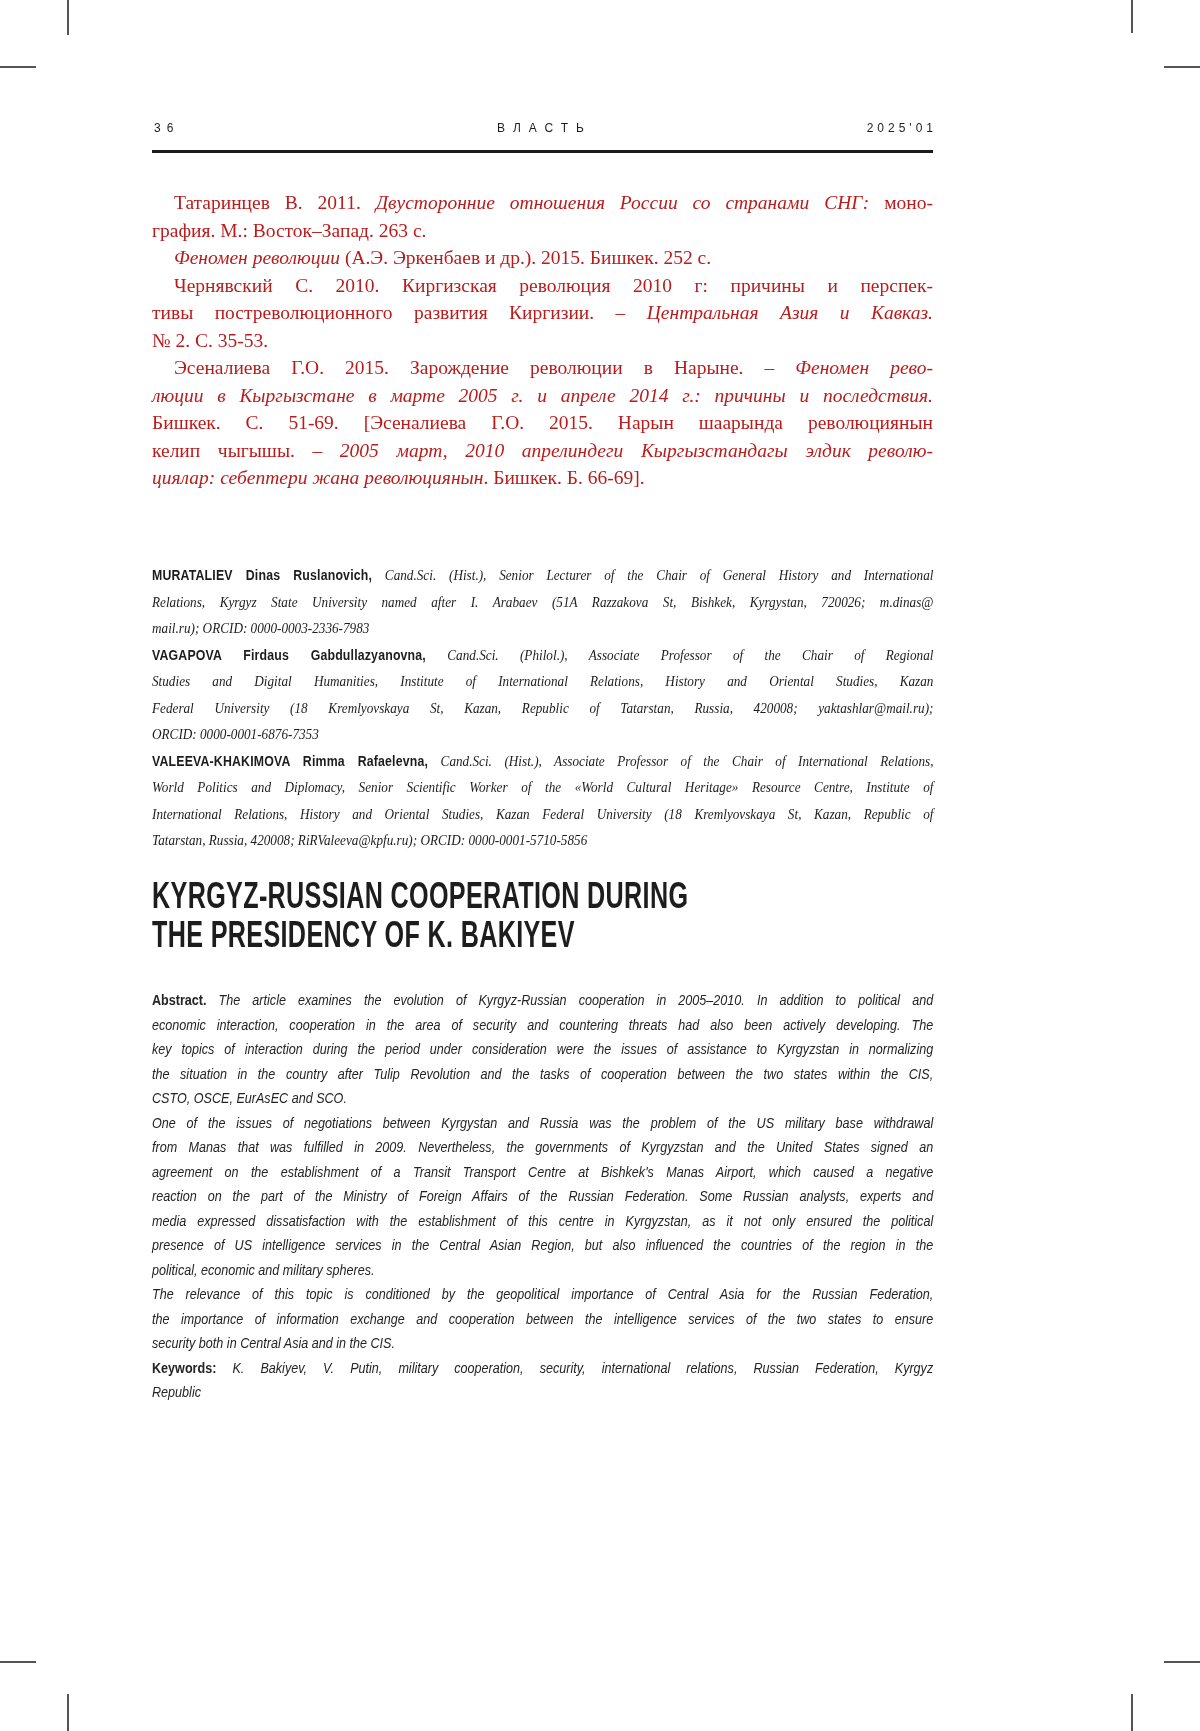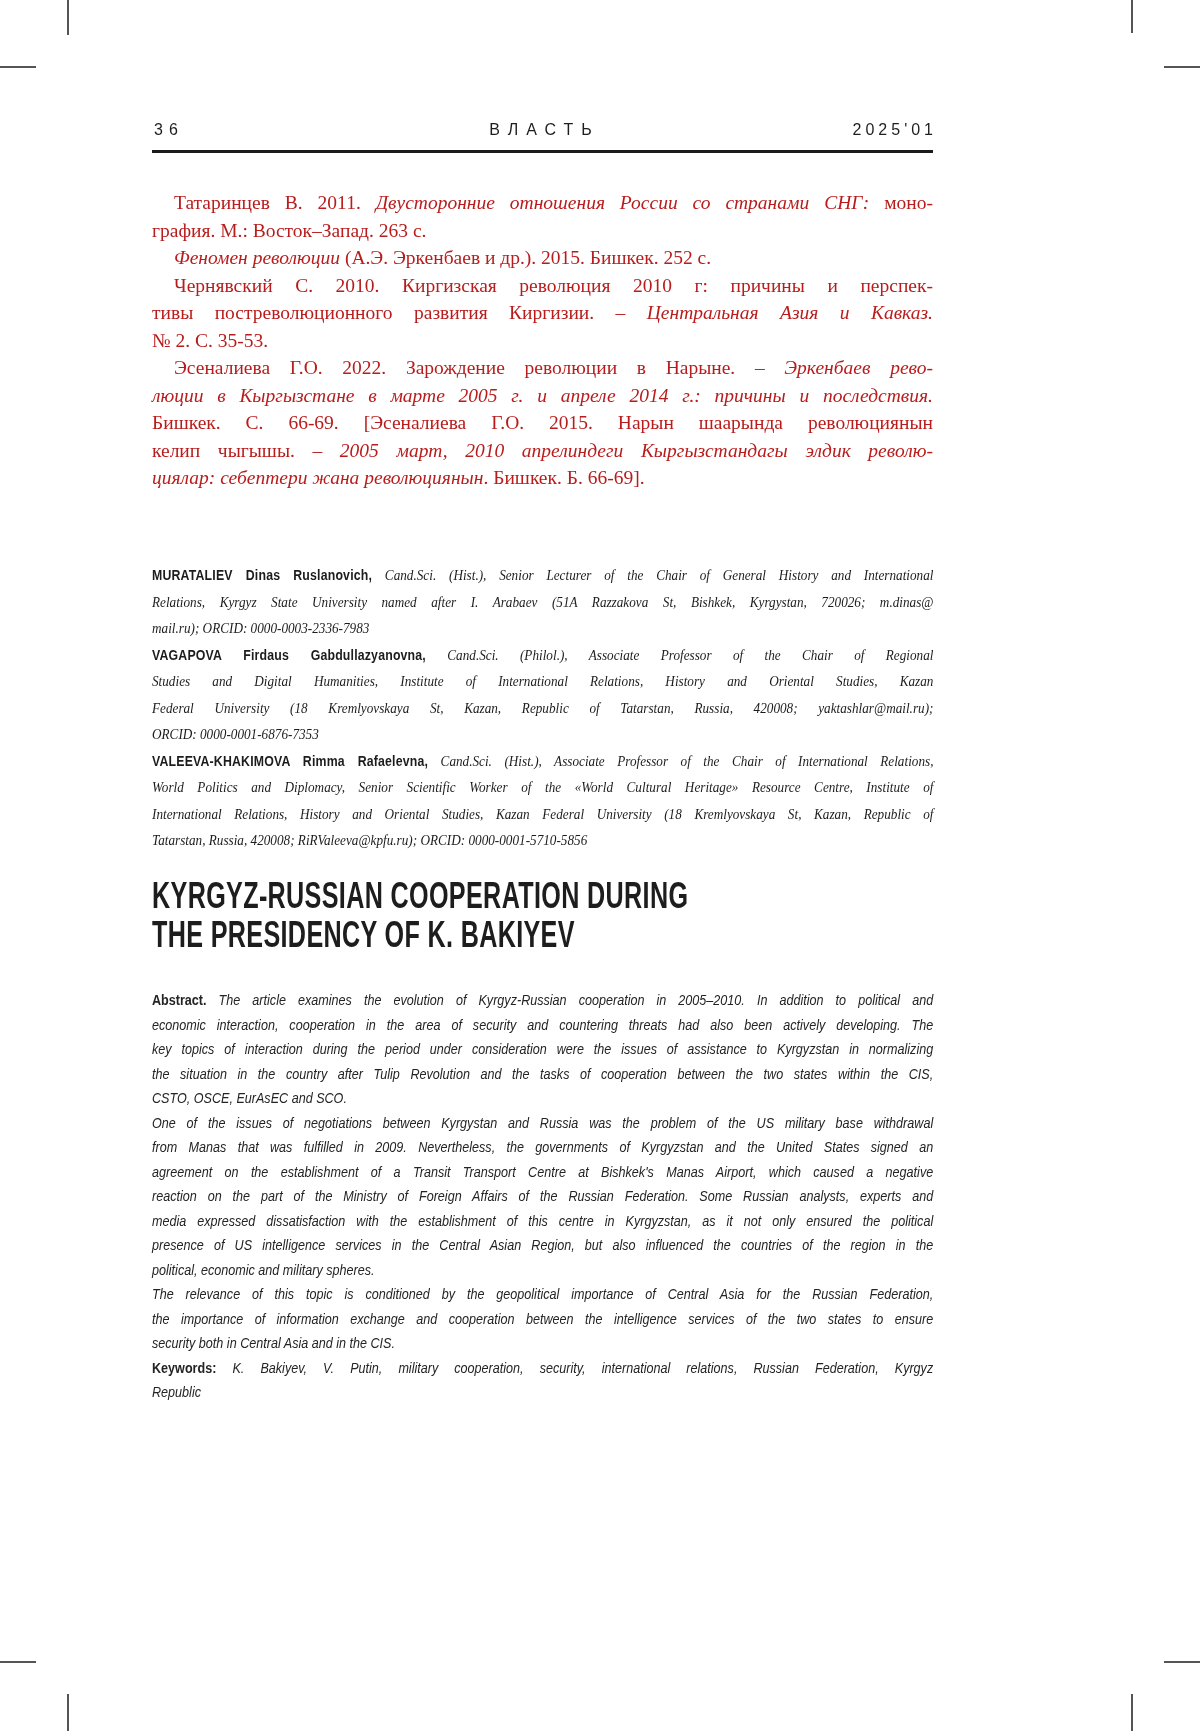--- a/index.html
+++ b/index.html
@@ -2,21 +2,21 @@
 <html><head>
 <meta charset="utf-8">
 <style>
   html,body{margin:0;padding:0;background:#ffffff;}
   .page{position:relative;width:1200px;height:1731px;background:#ffffff;overflow:hidden;
         font-family:"Liberation Serif", serif;color:#161616;}
   
   .crop{position:absolute;background:#555555;}
   
   .header-row{position:absolute;left:152px;top:121px;width:781px;height:26px;
-              font-family:"Liberation Sans", sans-serif;font-size:16px;color:#1e1e1e;}
+              font-family:"Liberation Sans", sans-serif;font-size:12px;color:#1e1e1e;}
   .page-num{position:absolute;left:2px;top:0;letter-spacing:6px;}
   .journal-title{position:absolute;left:0;right:4px;top:0;text-align:center;letter-spacing:8px;padding-left:8px;}
   .issue{position:absolute;right:-4px;top:0;letter-spacing:4px;margin-left:28px;}
   .rule{position:absolute;left:152px;top:150px;width:781px;height:3px;background:#1b1b1b;}
   
   .refs{position:absolute;left:152px;top:189px;width:781px;font-size:19.5px;line-height:27.5px;color:#b91c1c;}
   .ref-line{text-align:justify;}
   .ref-line.j{text-align-last:justify;}
   .ref-line.indent{text-indent:22px;}
   .refs i{font-style:italic;}
@@ -59,23 +59,23 @@
   </div>
   <div class="rule"></div>
 
   <div class="refs">
     <div class="ref-line j indent"><span>Татаринцев В. 2011. </span><i>Двусторонние отношения России со странами СНГ:</i><span> моно-</span></div>
     <div class="ref-line">графия. М.: Восток–Запад. 263 с.</div>
     <div class="ref-line indent"><i>Феномен революции</i><span> (А.Э. Эркенбаев и др.). 2015. Бишкек. 252 с.</span></div>
     <div class="ref-line j indent">Чернявский С. 2010. Киргизская революция 2010 г: причины и перспек-</div>
     <div class="ref-line j"><span>тивы постреволюционного развития Киргизии. – </span><i>Центральная Азия и Кавказ.</i></div>
     <div class="ref-line">№ 2. С. 35-53.</div>
-    <div class="ref-line j indent"><span>Эсеналиева Г.О. 2022. Зарождение революции в Нарыне. – </span><i>Эркенбаев рево-</i></div>
+    <div class="ref-line j indent"><span>Эсеналиева Г.О. 2015. Зарождение революции в Нарыне. – </span><i>Феномен рево-</i></div>
     <div class="ref-line j"><i>люции в Кыргызстане в марте 2005 г. и апреле 2014 г.: причины и последствия.</i></div>
-    <div class="ref-line j">Бишкек. С. 66-69. [Эсеналиева Г.О. 2015. Нарын шаарында революциянын</div>
+    <div class="ref-line j">Бишкек. С. 51-69. [Эсеналиева Г.О. 2015. Нарын шаарында революциянын</div>
     <div class="ref-line j"><span>келип чыгышы. – </span><i>2005 март, 2010 апрелиндеги Кыргызстандагы элдик револю-</i></div>
     <div class="ref-line"><i>циялар: себептери жана революциянын</i><span>. Бишкек. Б. 66-69].</span></div>
   </div>
 
   <div class="authors">
     <div class="author-line j"><span class="author-name">MURATALIEV Dinas Ruslanovich,</span><span> Cand.Sci. (Hist.), Senior Lecturer of the Chair of General History and International</span></div>
     <div class="author-line j">Relations, Kyrgyz State University named after I. Arabaev (51A Razzakova St, Bishkek, Kyrgystan, 720026; m.dinas@</div>
     <div class="author-line">mail.ru); ORCID: 0000-0003-2336-7983</div>
     <div class="author-line j"><span class="author-name">VAGAPOVA Firdaus Gabdullazyanovna,</span><span> Cand.Sci. (Philol.), Associate Professor  of the Chair of Regional</span></div>
     <div class="author-line j">Studies and Digital Humanities, Institute of International Relations, History and Oriental Studies, Kazan</div>

